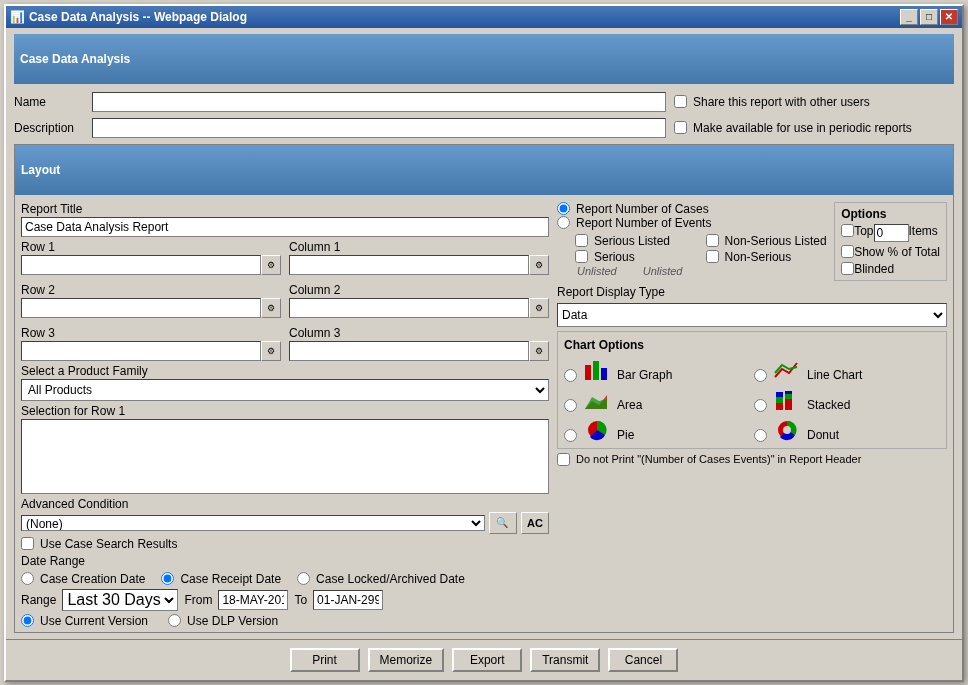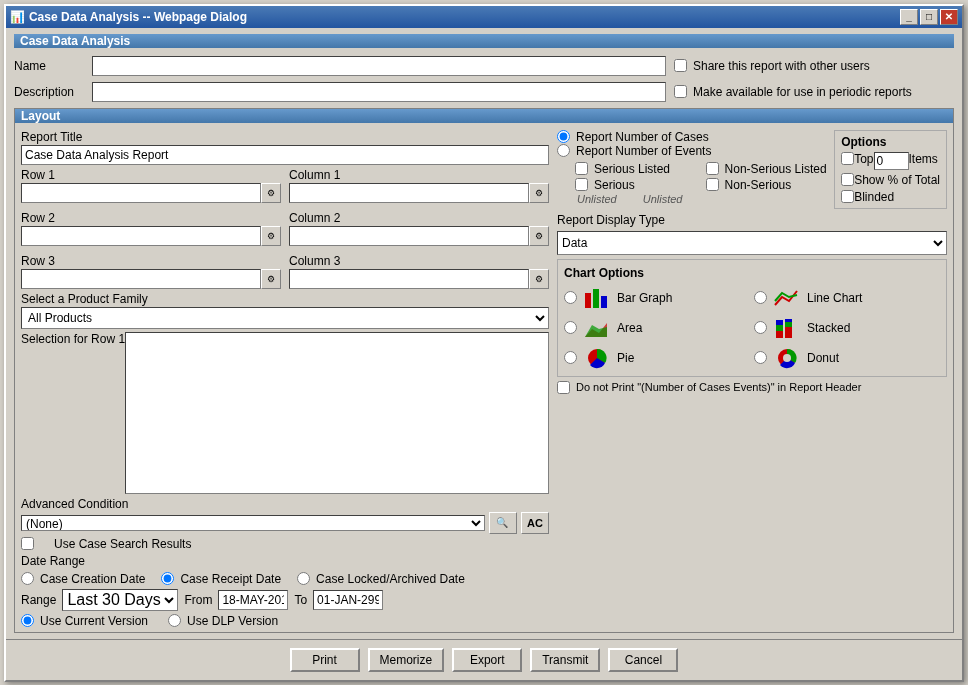--- a/index.html
+++ b/index.html
@@ -67,21 +67,21 @@
       display: flex;
       flex-direction: column;
       gap: 4px;
       overflow: hidden;
     }
     .section-header {
       background: linear-gradient(to bottom, #6699cc, #4477aa);
       color: white;
       font-weight: bold;
       font-size: 12px;
-      padding: 0 6px;
+      padding: 18px 6px;
       margin-bottom: 4px;
     }
     .top-fields {
       display: flex;
       align-items: center;
       gap: 8px;
       margin-bottom: 2px;
     }
     .top-fields label {
       min-width: 70px;
@@ -229,21 +229,21 @@
       border-left: 1px solid #ffffff;
       display: flex;
       align-items: center;
       justify-content: center;
       font-size: 10px;
       cursor: pointer;
     }
     .use-case-row {
       display: flex;
       align-items: center;
-      gap: 20px;
+      gap: 6px;
     }
     .date-range-section {
       display: flex;
       flex-direction: column;
       gap: 3px;
     }
     .date-radio-row {
       display: flex;
       align-items: center;
       gap: 16px;
@@ -332,21 +332,21 @@
       margin-bottom: 6px;
       font-size: 12px;
     }
     .chart-grid {
       display: grid;
       grid-template-columns: 1fr 1fr;
       gap: 6px 4px;
     }
     .chart-option {
       display: flex;
-      align-items: center;
+      align-items: flex-end;
       gap: 6px;
     }
     .chart-icon {
       width: 28px;
       height: 24px;
       display: flex;
       align-items: center;
       justify-content: center;
     }
     .no-print-row {
@@ -496,21 +496,21 @@
             </div>
           </div>
 
           <div>
             <div class="field-label">Select a Product Family</div>
             <select class="product-family-select">
               <option>All Products</option>
             </select>
           </div>
 
-          <div style="flex:1;display:flex;flex-direction:row;">
+          <div style="flex:1;display:flex;flex-direction:column;">
             <div class="field-label">Selection for Row 1</div>
             <div class="selection-box" style="flex:1;"></div>
           </div>
 
           <div>
             <div class="field-label">Advanced Condition</div>
             <div class="adv-condition-row">
               <select class="adv-select">
                 <option>(None)</option>
               </select>

